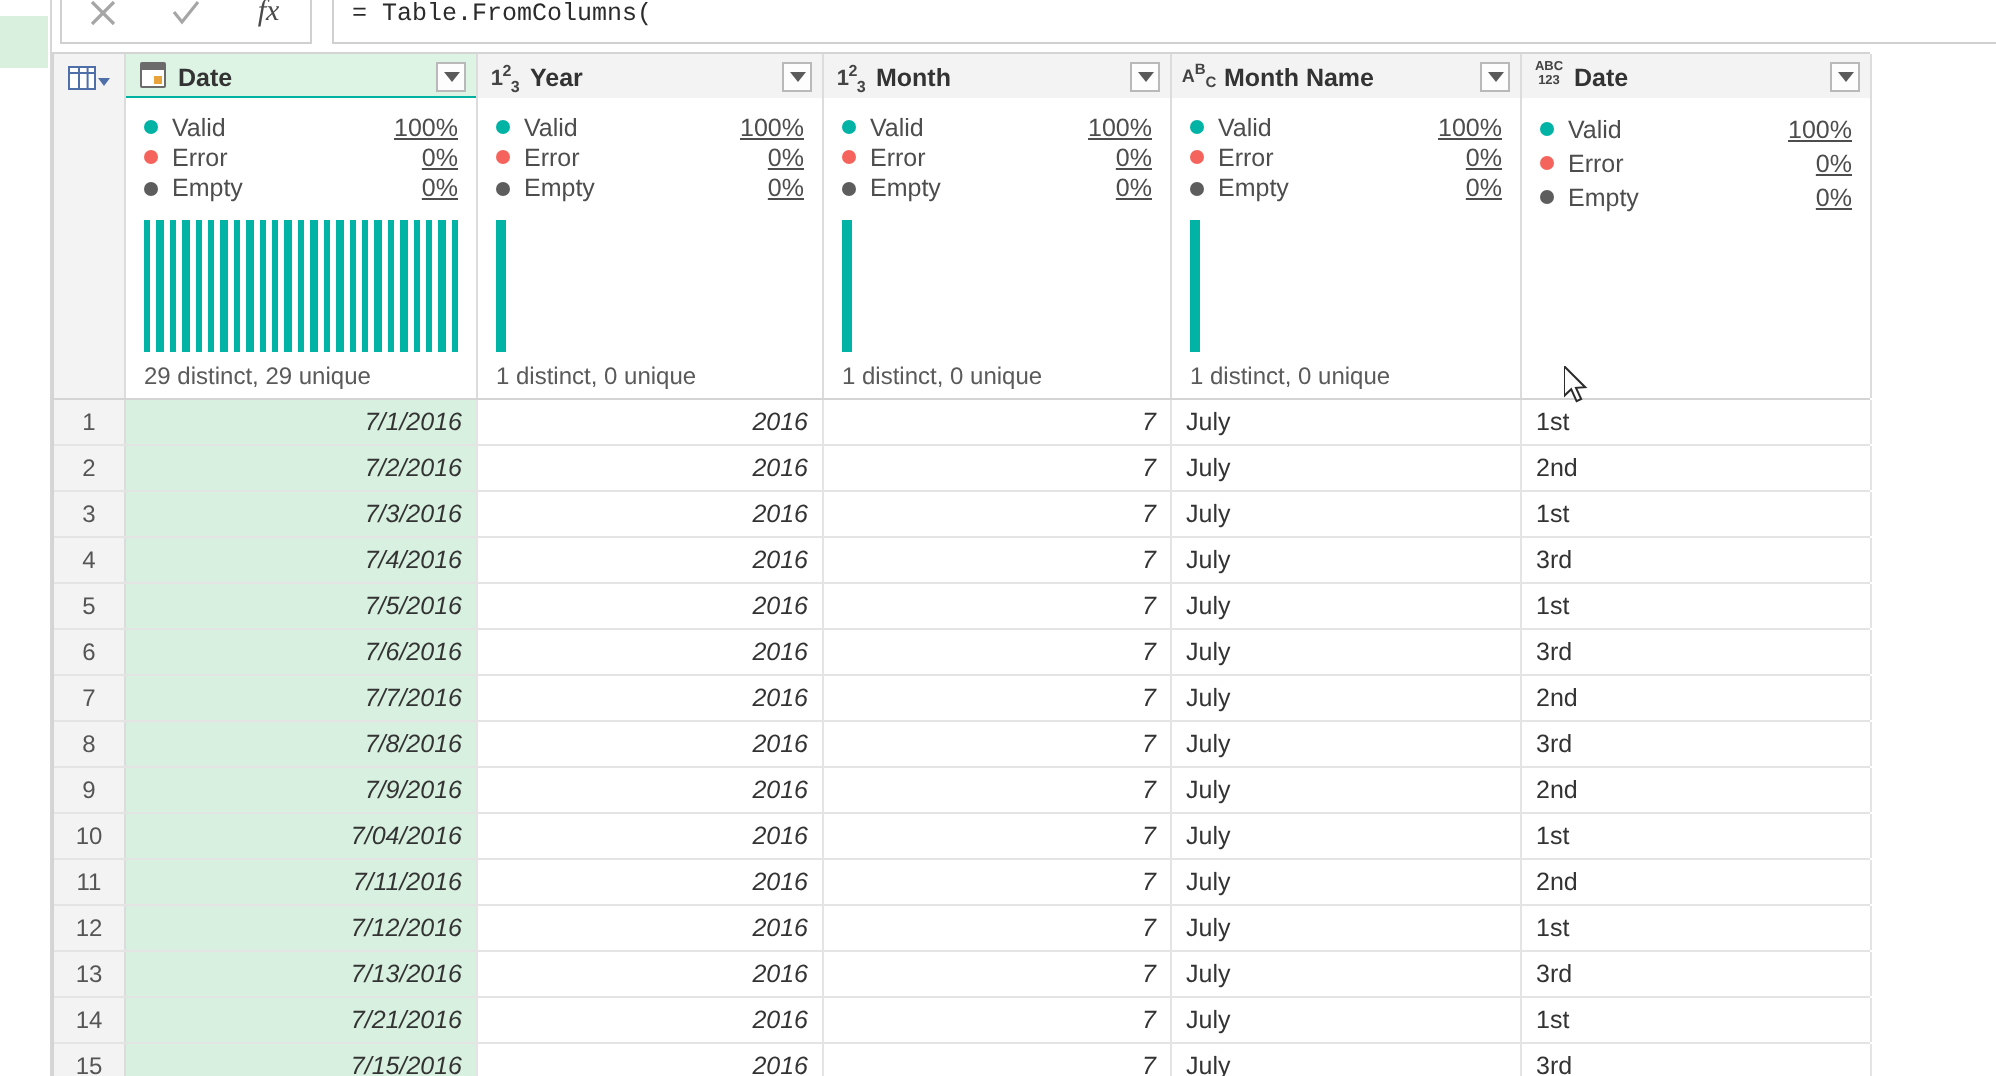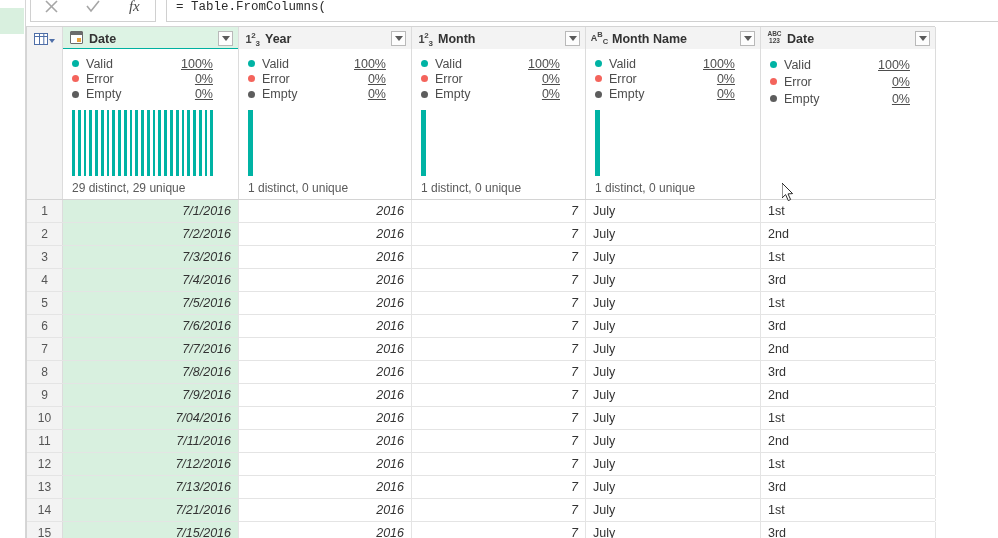--- a/index.html
+++ b/index.html
@@ -115,21 +115,21 @@
                    background:#fff; }
   .ico-tablegrid::before { content:""; position:absolute; left:0; right:0; top:2.5px;
                    height:1.3px; background:#4f6fa8; }
   .ico-tablegrid::after { content:""; position:absolute; top:0; bottom:0; left:4.3px;
                    width:1.3px; background:#4f6fa8; box-shadow:4.3px 0 0 #4f6fa8; }
 
   
   .qual-row { display:flex; height:151px; border-bottom:1px solid #d4d4d4; background:#fff; }
   .qual-cell {
     position:relative; border-right:1px solid #dcdcdc; background:#fff;
-    padding:7px 25px 0 9px; display:flex; flex-direction:column;
+    padding:7px 9px 0 9px; display:flex; flex-direction:column;
   }
   .qual-cell.rownum { width:36px; min-width:36px; padding:0; background:#f3f3f3;
                       border-right:1px solid #dcdcdc; }
   .qual-line { display:flex; align-items:center; height:17px; font-size:12.5px; color:#4d4d4d; }
   .dot { width:7px; height:7px; border-radius:50%; margin-right:7px; flex:0 0 auto; }
   .qual-key { flex:1 1 auto; }
   .qual-val { text-align:right;text-decoration:underline; }
   .histo { flex:1 1 auto; display:flex; align-items:flex-end; gap:3px;
            padding-top:8px; padding-bottom:23px; }
   .hbar { width:5px; background:#00b3a4; }

